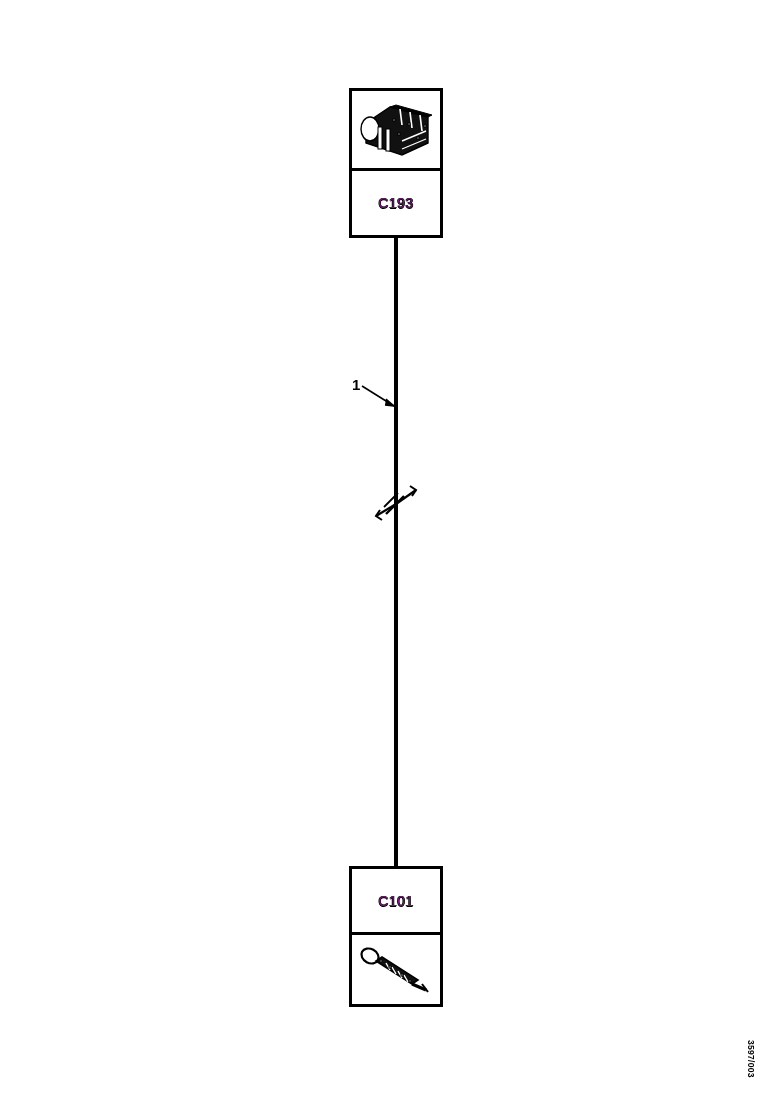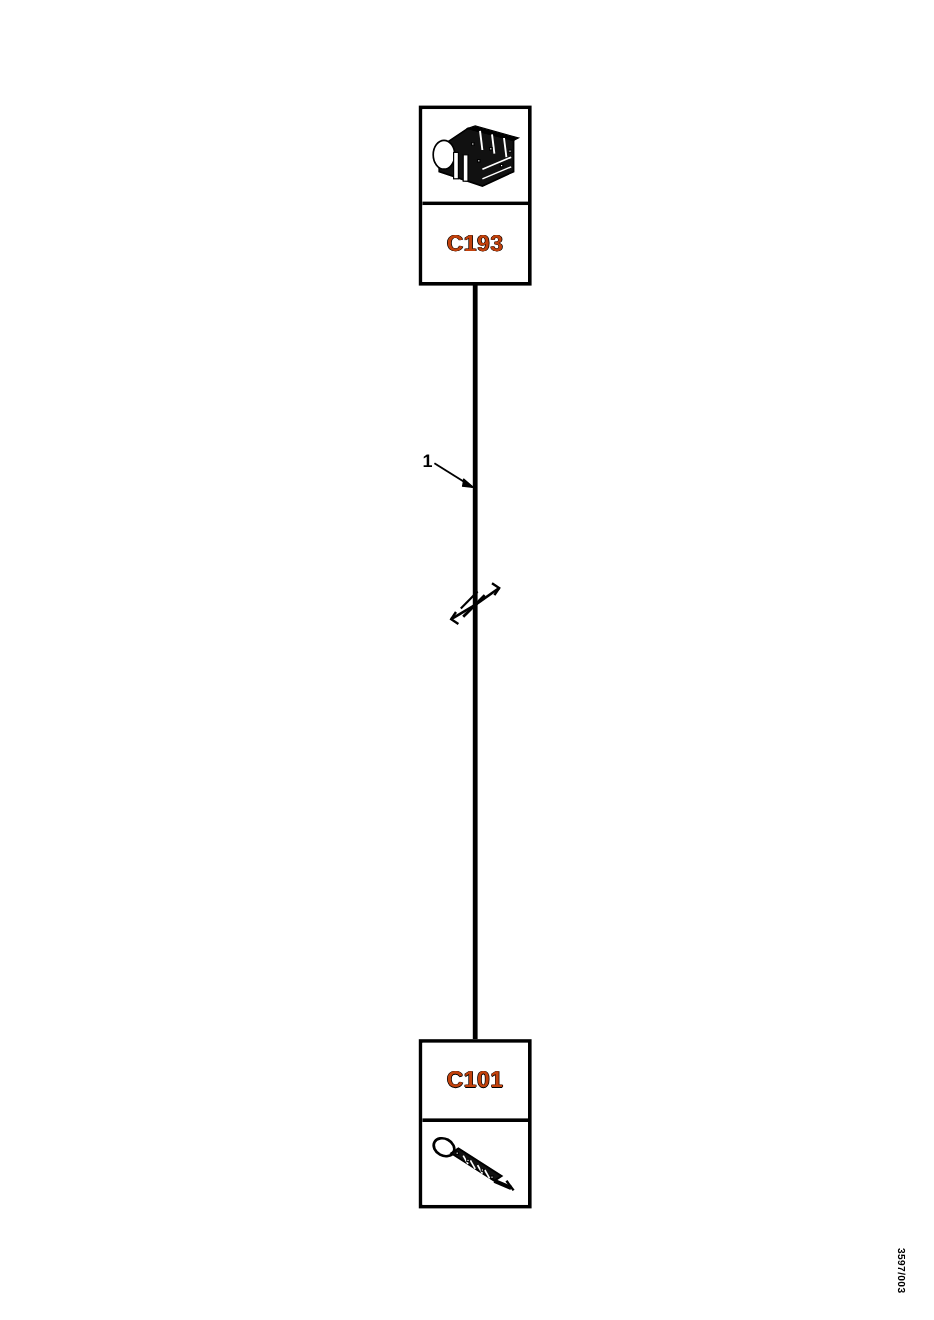--- a/index.html
+++ b/index.html
@@ -67,24 +67,24 @@
     justify-content: center;
   }
 
   #connector-top .cell-image   { height: 80px; }
   #connector-top .cell-label   { height: 64px; }
   #connector-bottom .cell-label { height: 66px; }
   #connector-bottom .cell-image { height: 69px; }
 
   .connector-id {
     font-family: "Liberation Sans", sans-serif;
-    font-size: 19px;
-    font-weight: bold;
+    font-size: 14px;
+    font-weight: normal;
     letter-spacing: 0.5px;
-    color: #c2410c;
+    color: #701a75;
     line-height: 1;
     white-space: nowrap;
     
     text-shadow: 0.6px 0 0 #000, -0.6px 0 0 #000, 0 0.5px 0 #000;
   }
 
   
   #wire-main {
     position: absolute;
     left: 394px;

